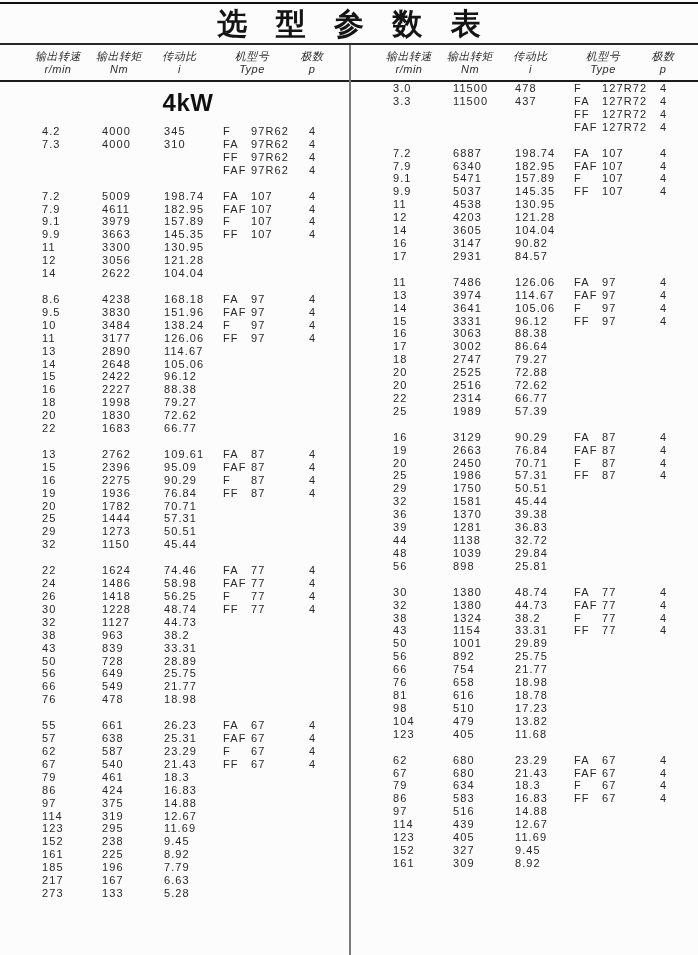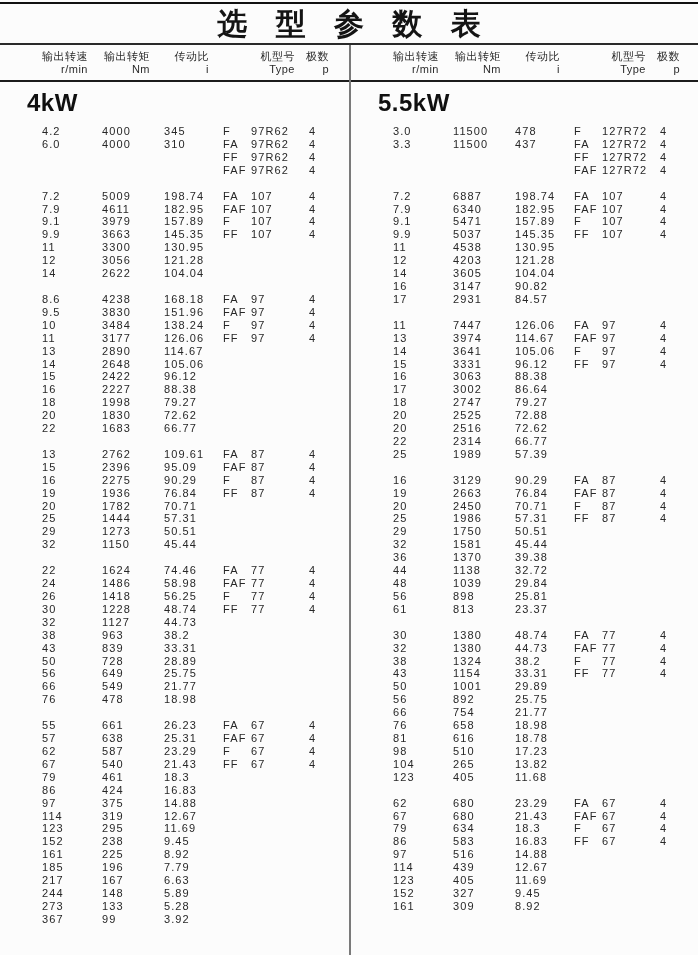--- a/index.html
+++ b/index.html
@@ -15,24 +15,24 @@
   }
   .title-rule{height:2px;background:#2a2a2a;}
   .cols{flex:1;display:flex;min-height:0;}
   .half{width:349px;box-sizing:border-box;}
   .half.right{border-left:2px solid #7a7a7a;}
   .colhead{border-bottom:2px solid #1c1c1c;padding:5px 0 4px;}
   .hrow{
     display:grid;grid-template-columns:60px 62px 59px 86px 34px;
     padding-left:28px;font-size:11px;line-height:13px;color:#2b2b2b;
   }
-  .hrow .hc{text-align:right;white-space:nowrap;letter-spacing:0.5px;}
+  .hrow .hc{text-align:center;white-space:nowrap;letter-spacing:0.5px;font-style:italic;}
   .kw{
     font-size:24px;line-height:24px;font-weight:bold;color:#101010;
-    padding-left:27px;margin:9px 0 10px;letter-spacing:0.5px;
+    padding-left:27px;margin:9px 0 10px;letter-spacing:0.5px;text-align:center;
   }
   .block{margin-bottom:13px;}
   .trow{
     display:grid;grid-template-columns:60px 62px 59px 28px 58px auto;
     padding-left:42px;font-size:11px;line-height:12.9px;
     letter-spacing:1.1px;white-space:nowrap;color:#272727;
   }
   .trow .c{overflow:visible;}
 </style>
 </head>
@@ -65,21 +65,21 @@
           <div class="block">
             <div class="trow">
               <span class="c">4.2</span>
               <span class="c">4000</span>
               <span class="c">345</span>
               <span class="c">F</span>
               <span class="c">97R62</span>
               <span class="c">4</span>
             </div>
             <div class="trow">
-              <span class="c">6.0</span>
+              <span class="c">7.3</span>
               <span class="c">4000</span>
               <span class="c">310</span>
               <span class="c">FA</span>
               <span class="c">97R62</span>
               <span class="c">4</span>
             </div>
             <div class="trow">
               <span class="c"></span>
               <span class="c"></span>
               <span class="c"></span>
@@ -499,39 +499,23 @@
             </div>
             <div class="trow">
               <span class="c">217</span>
               <span class="c">167</span>
               <span class="c">6.63</span>
               <span class="c"></span>
               <span class="c"></span>
               <span class="c"></span>
             </div>
             <div class="trow">
-              <span class="c">244</span>
-              <span class="c">148</span>
-              <span class="c">5.89</span>
-              <span class="c"></span>
-              <span class="c"></span>
-              <span class="c"></span>
-            </div>
-            <div class="trow">
               <span class="c">273</span>
               <span class="c">133</span>
               <span class="c">5.28</span>
-              <span class="c"></span>
-              <span class="c"></span>
-              <span class="c"></span>
-            </div>
-            <div class="trow">
-              <span class="c">367</span>
-              <span class="c">99</span>
-              <span class="c">3.92</span>
               <span class="c"></span>
               <span class="c"></span>
               <span class="c"></span>
             </div>
           </div>
         </div>
       </section>
       <section class="half right">
         <div class="colhead">
           <div class="hrow">
@@ -542,21 +526,20 @@
             <span class="hc">极数</span>
           </div>
           <div class="hrow">
             <span class="hc">r/min</span>
             <span class="hc">Nm</span>
             <span class="hc">i</span>
             <span class="hc">Type</span>
             <span class="hc">p</span>
           </div>
         </div>
-        <div class="kw">5.5kW</div>
         <div class="body">
           <div class="block">
             <div class="trow">
               <span class="c">3.0</span>
               <span class="c">11500</span>
               <span class="c">478</span>
               <span class="c">F</span>
               <span class="c">127R72</span>
               <span class="c">4</span>
             </div>
@@ -655,21 +638,21 @@
               <span class="c">2931</span>
               <span class="c">84.57</span>
               <span class="c"></span>
               <span class="c"></span>
               <span class="c"></span>
             </div>
           </div>
           <div class="block">
             <div class="trow">
               <span class="c">11</span>
-              <span class="c">7447</span>
+              <span class="c">7486</span>
               <span class="c">126.06</span>
               <span class="c">FA</span>
               <span class="c">97</span>
               <span class="c">4</span>
             </div>
             <div class="trow">
               <span class="c">13</span>
               <span class="c">3974</span>
               <span class="c">114.67</span>
               <span class="c">FAF</span>
@@ -800,20 +783,28 @@
             </div>
             <div class="trow">
               <span class="c">36</span>
               <span class="c">1370</span>
               <span class="c">39.38</span>
               <span class="c"></span>
               <span class="c"></span>
               <span class="c"></span>
             </div>
             <div class="trow">
+              <span class="c">39</span>
+              <span class="c">1281</span>
+              <span class="c">36.83</span>
+              <span class="c"></span>
+              <span class="c"></span>
+              <span class="c"></span>
+            </div>
+            <div class="trow">
               <span class="c">44</span>
               <span class="c">1138</span>
               <span class="c">32.72</span>
               <span class="c"></span>
               <span class="c"></span>
               <span class="c"></span>
             </div>
             <div class="trow">
               <span class="c">48</span>
               <span class="c">1039</span>
@@ -823,28 +814,20 @@
               <span class="c"></span>
             </div>
             <div class="trow">
               <span class="c">56</span>
               <span class="c">898</span>
               <span class="c">25.81</span>
               <span class="c"></span>
               <span class="c"></span>
               <span class="c"></span>
             </div>
-            <div class="trow">
-              <span class="c">61</span>
-              <span class="c">813</span>
-              <span class="c">23.37</span>
-              <span class="c"></span>
-              <span class="c"></span>
-              <span class="c"></span>
-            </div>
           </div>
           <div class="block">
             <div class="trow">
               <span class="c">30</span>
               <span class="c">1380</span>
               <span class="c">48.74</span>
               <span class="c">FA</span>
               <span class="c">77</span>
               <span class="c">4</span>
             </div>
@@ -915,21 +898,21 @@
             <div class="trow">
               <span class="c">98</span>
               <span class="c">510</span>
               <span class="c">17.23</span>
               <span class="c"></span>
               <span class="c"></span>
               <span class="c"></span>
             </div>
             <div class="trow">
               <span class="c">104</span>
-              <span class="c">265</span>
+              <span class="c">479</span>
               <span class="c">13.82</span>
               <span class="c"></span>
               <span class="c"></span>
               <span class="c"></span>
             </div>
             <div class="trow">
               <span class="c">123</span>
               <span class="c">405</span>
               <span class="c">11.68</span>
               <span class="c"></span>

